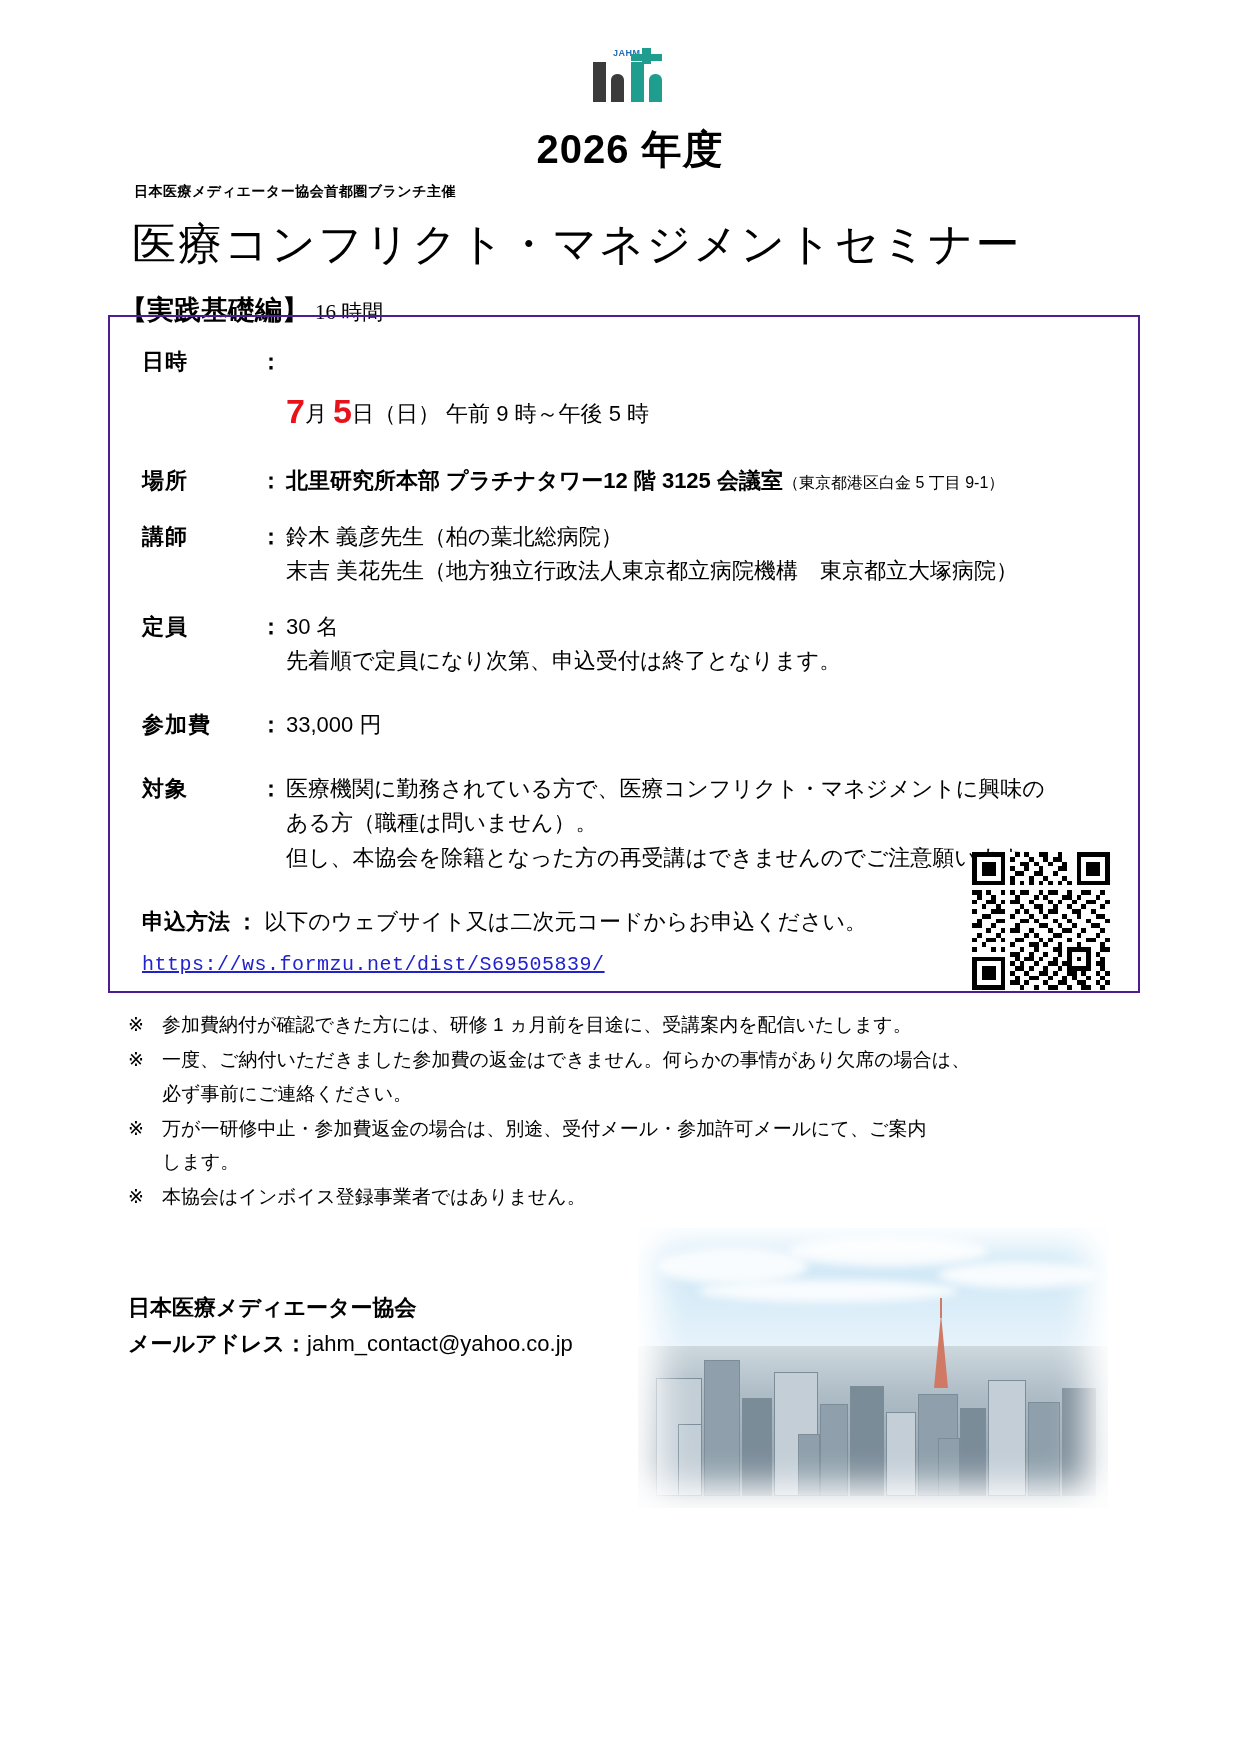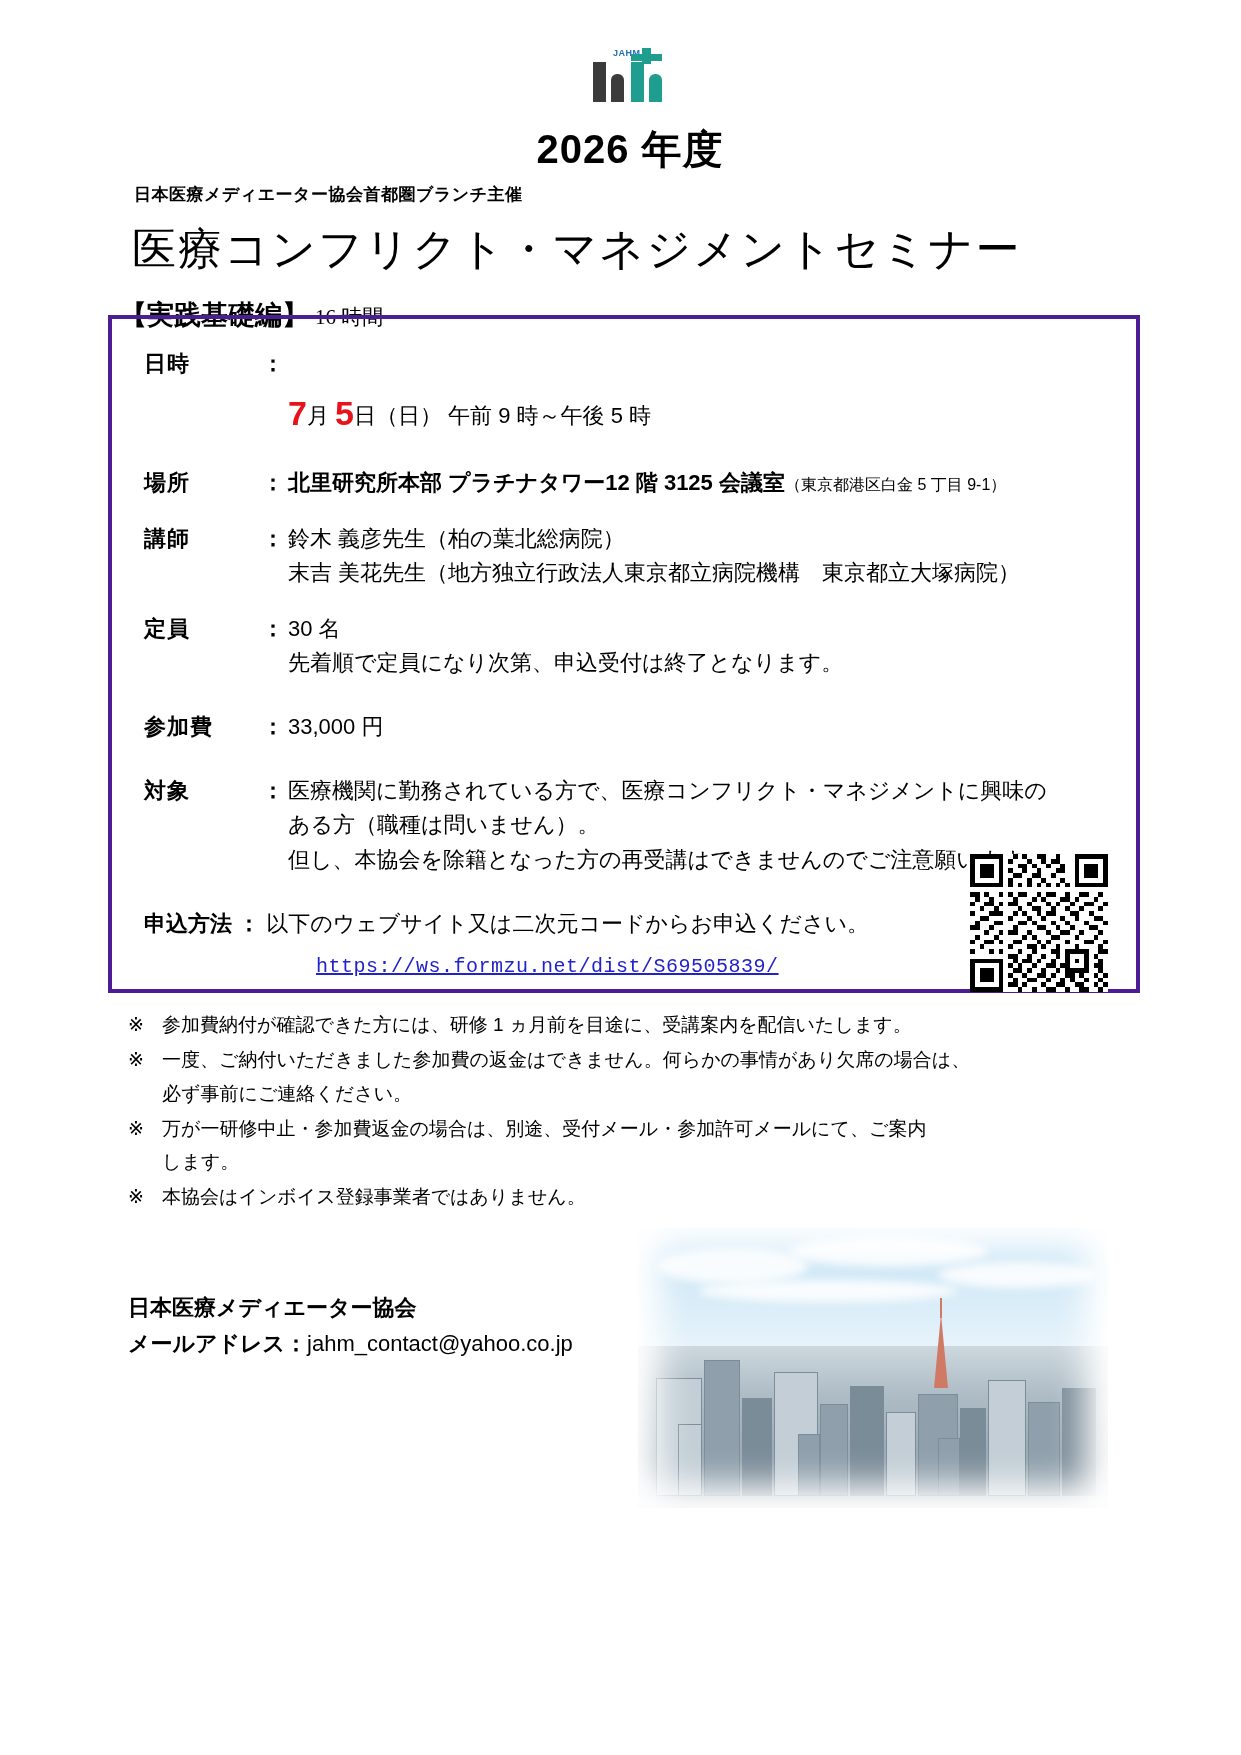--- a/index.html
+++ b/index.html
@@ -60,21 +60,21 @@
     font-weight: bold;
   }
   .year {
     font-size: 40px;
     font-weight: bold;
     letter-spacing: 1px;
   }
   .org-line {
     margin-top: 6px;
     margin-left: 4px;
-    font-size: 17px;
+    font-size: 14px;
     font-weight: bold;
     letter-spacing: 0.5px;
   }
   .main-title {
     margin-top: 14px;
     margin-left: 2px;
     font-size: 44px;
     font-weight: normal;
     letter-spacing: 2px;
     white-space: nowrap;
@@ -92,21 +92,21 @@
     font-family: Liberation Serif, serif;
   }
 
   
   .info-box {
     position: absolute;
     left: 108px;
     top: 315px;
     width: 1032px;
     height: 678px;
-    border: 4px solid #4c1d95;
+    border: 2px solid #4c1d95;
     box-sizing: border-box;
   }
   .info-inner {
     position: relative;
     padding: 28px 32px;
     font-size: 22px;
     line-height: 1.55;
   }
   .row { display: flex; margin-bottom: 4px; }
   .label {
@@ -130,21 +130,20 @@
 
   .date-block { margin-bottom: 4px; }
   .date-line2 { margin-left: 144px; margin-top: 6px; }
 
   .gap-lg { height: 26px; }
   .gap-md { height: 18px; }
 
   .apply-title { font-weight: bold; }
   .url-link {
     display: inline-block;
-    margin-left: 172px;
     margin-top: 10px;
     color: #2222cc;
     text-decoration: underline;
     font-family: "Liberation Mono", "DejaVu Sans Mono", monospace;
     font-size: 20px;
     letter-spacing: 0.5px;
   }
 
   
   .qr {

